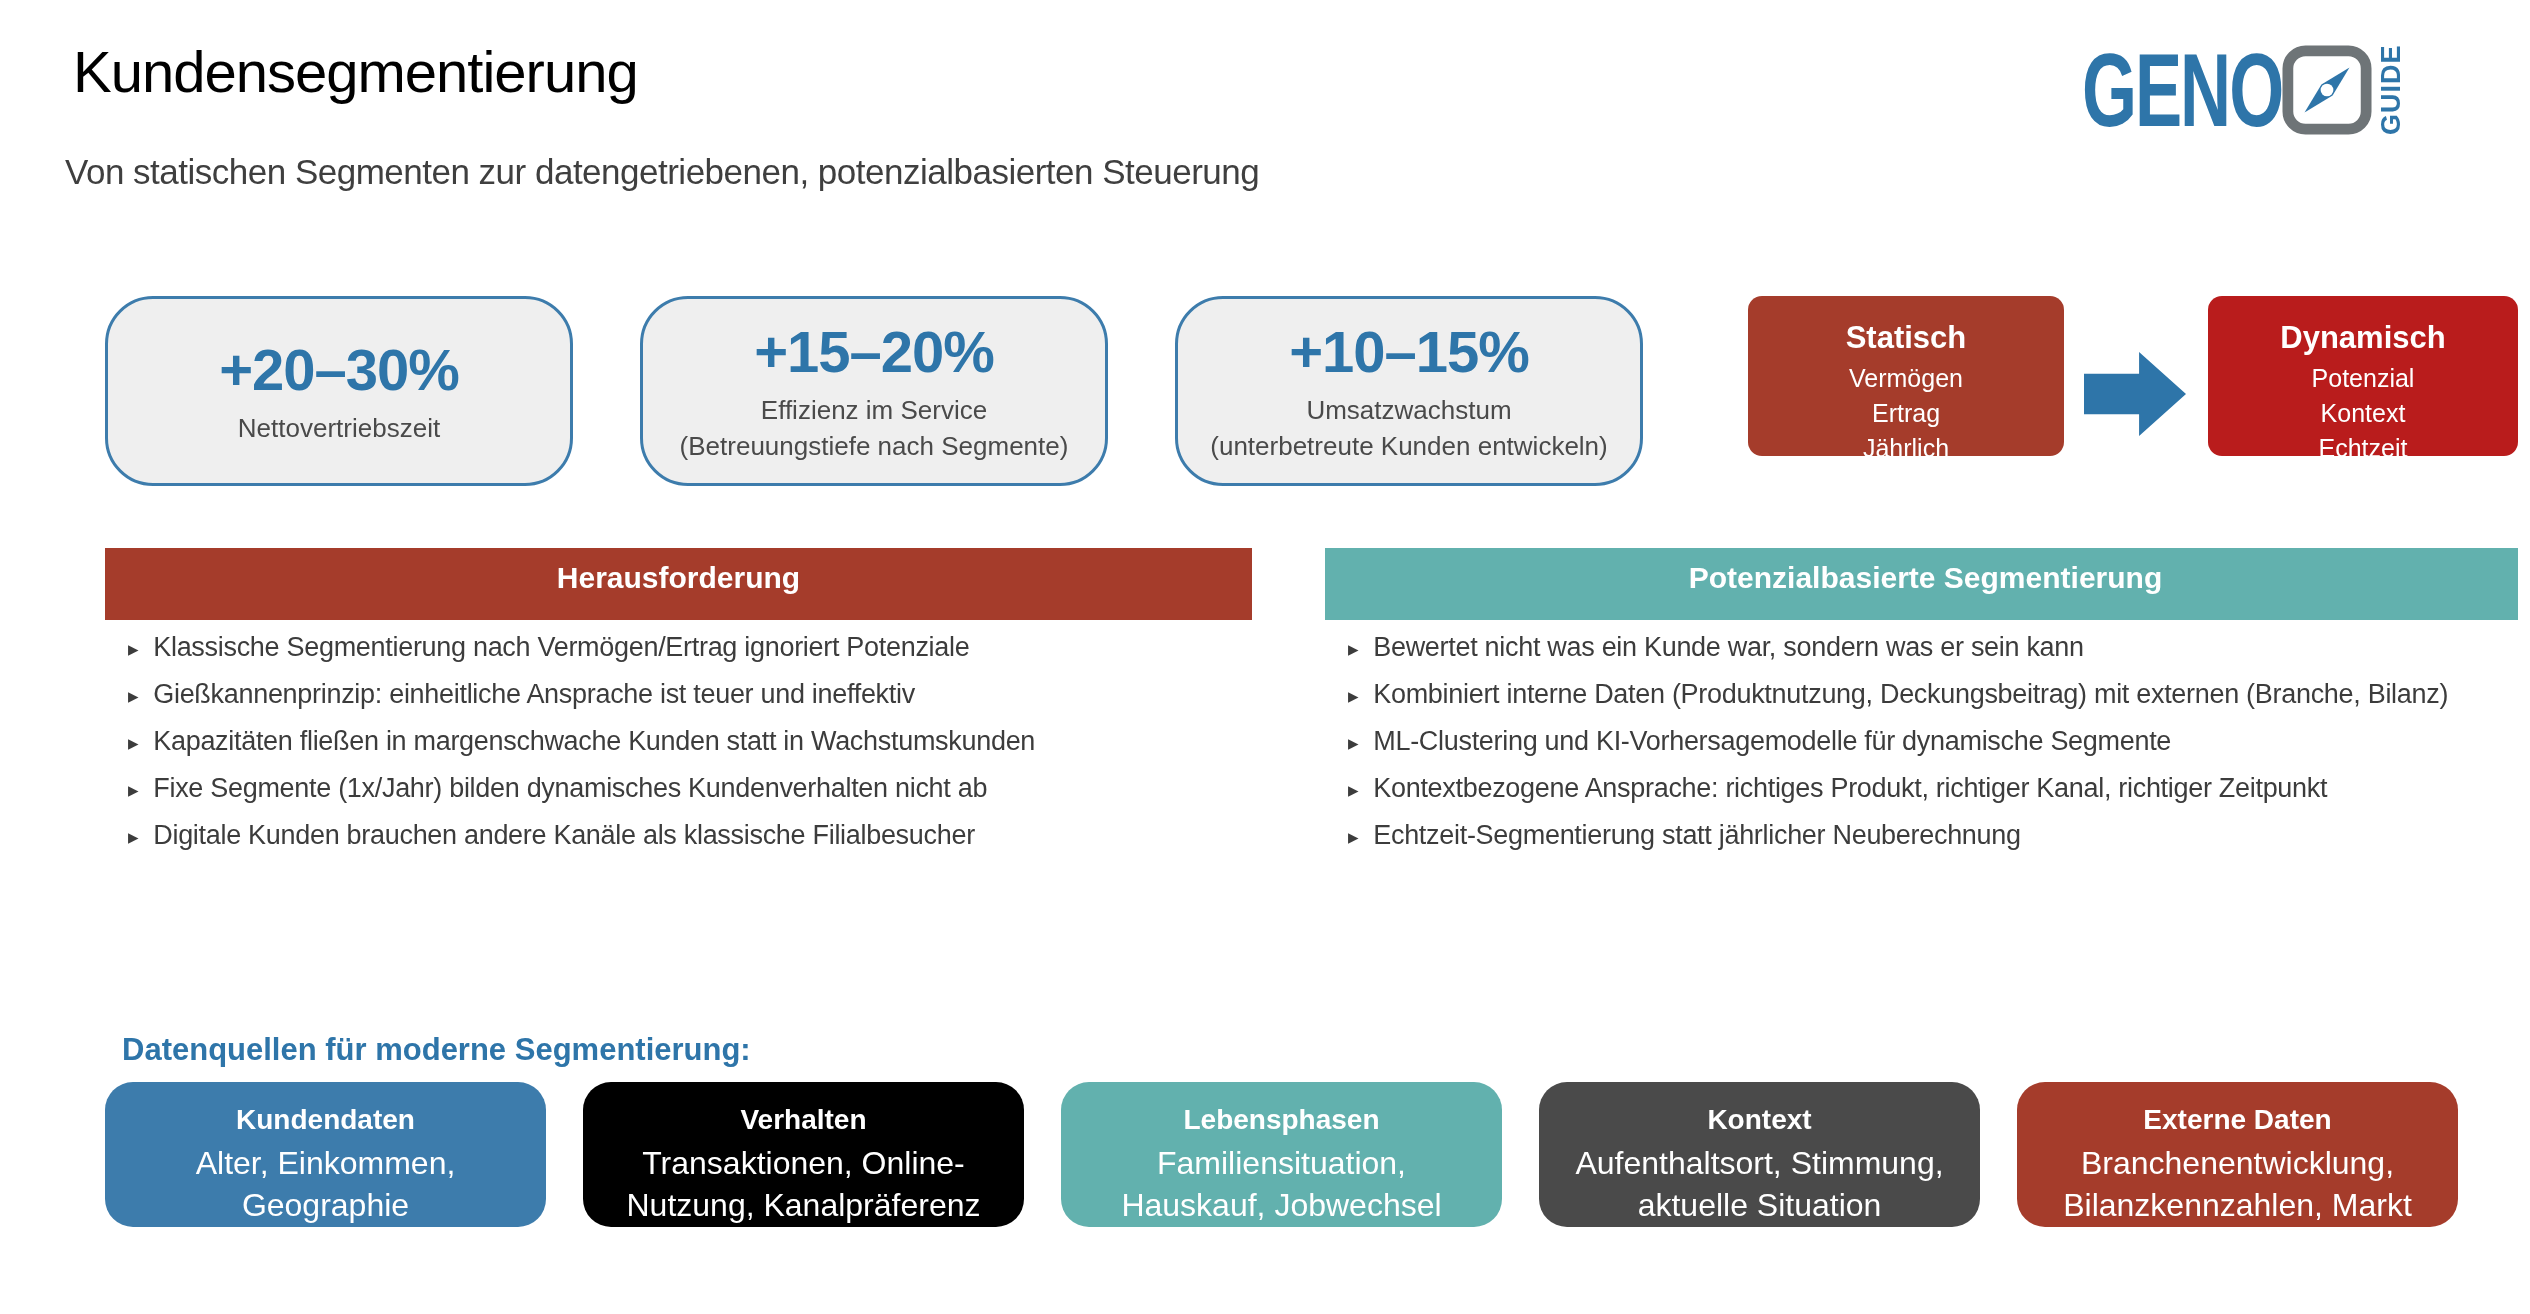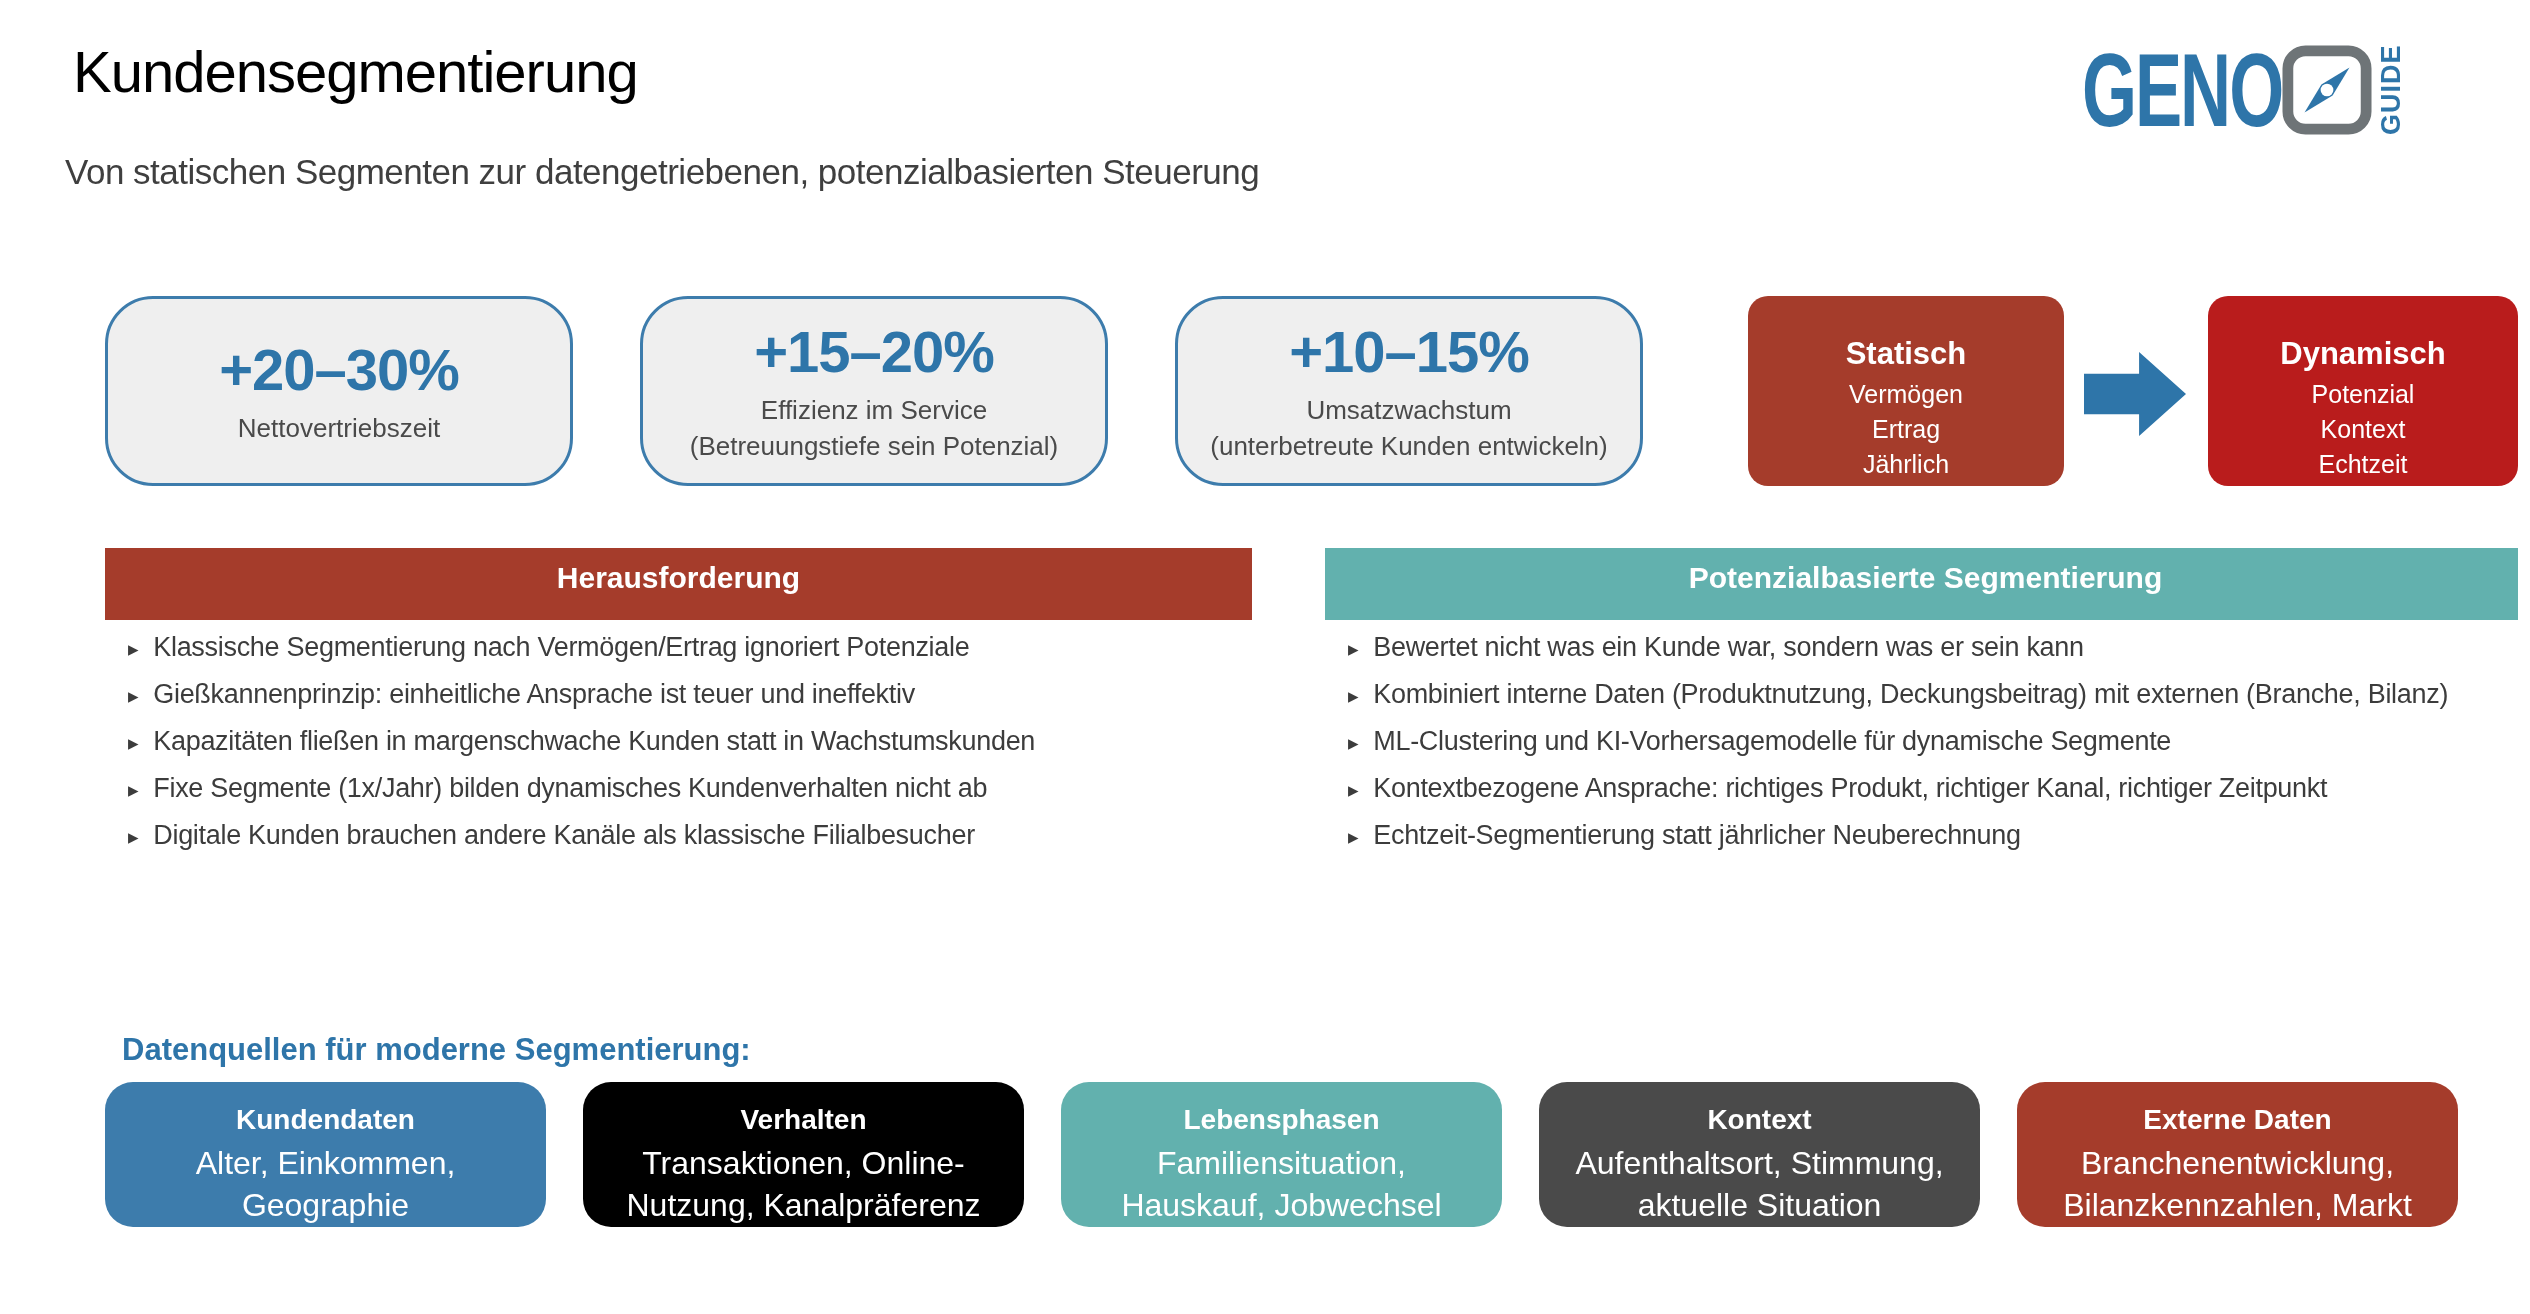--- a/index.html
+++ b/index.html
@@ -29,22 +29,22 @@
   
   .stats-row { position:absolute; left:105px; top:296px; display:flex; gap:67px; }
   .stat-pill { width:468px; height:190px; box-sizing:border-box;
                background:#EFEFEF; border:3px solid #3D7CAC; border-radius:48px;
                display:flex; flex-direction:column; align-items:center; justify-content:center;
                text-align:center; }
   .stat-value { font-size:58px; font-weight:700; color:#2E75A9; letter-spacing:-1px; }
   .stat-label { font-size:26px; color:#4A4A4A; line-height:1.35; margin-top:8px; }
 
   
-  .mini-box { position:absolute; top:296px; height:190px; box-sizing:border-box;
-              border-radius:20px; color:#ffffff; text-align:center; padding-top:40px; }
+  .mini-box { position:absolute; top:296px; height:160px; box-sizing:border-box;
+              border-radius:14px; color:#ffffff; text-align:center; padding-top:24px; }
   .mini-box.static  { left:1748px; width:316px; }
   .mini-box.dynamic { left:2208px; width:310px; }
   .mini-title { font-size:31px; font-weight:700; margin-bottom:5px; }
   .mini-lines { font-size:25px; line-height:1.4; }
   .arrow { position:absolute; left:2084px; top:352px; width:102px; height:84px;
            clip-path:polygon(0% 26%, 54% 26%, 54% 0%, 100% 50%, 54% 100%, 54% 74%, 0% 74%); }
 
   
   .sec-header { position:absolute; top:548px; height:72px; line-height:60px;
                 color:#ffffff; font-size:30px; font-weight:700; text-align:center; }
@@ -89,21 +89,21 @@
   </div>
 
   <div class="stats-row">
     <div class="stat-pill">
       <div class="stat-value">+20–30%</div>
       <div class="stat-label multiline">Nettovertriebszeit</div>
     </div>
     <div class="stat-pill">
       <div class="stat-value">+15–20%</div>
       <div class="stat-label multiline">Effizienz im Service
-(Betreuungstiefe sein Potenzial)</div>
+(Betreuungstiefe nach Segmente)</div>
     </div>
     <div class="stat-pill">
       <div class="stat-value">+10–15%</div>
       <div class="stat-label multiline">Umsatzwachstum
 (unterbetreute Kunden entwickeln)</div>
     </div>
   </div>
 
   <div class="mini-box static" style="background-color: rgb(165, 60, 43);">
     <div class="mini-title">Statisch</div>

